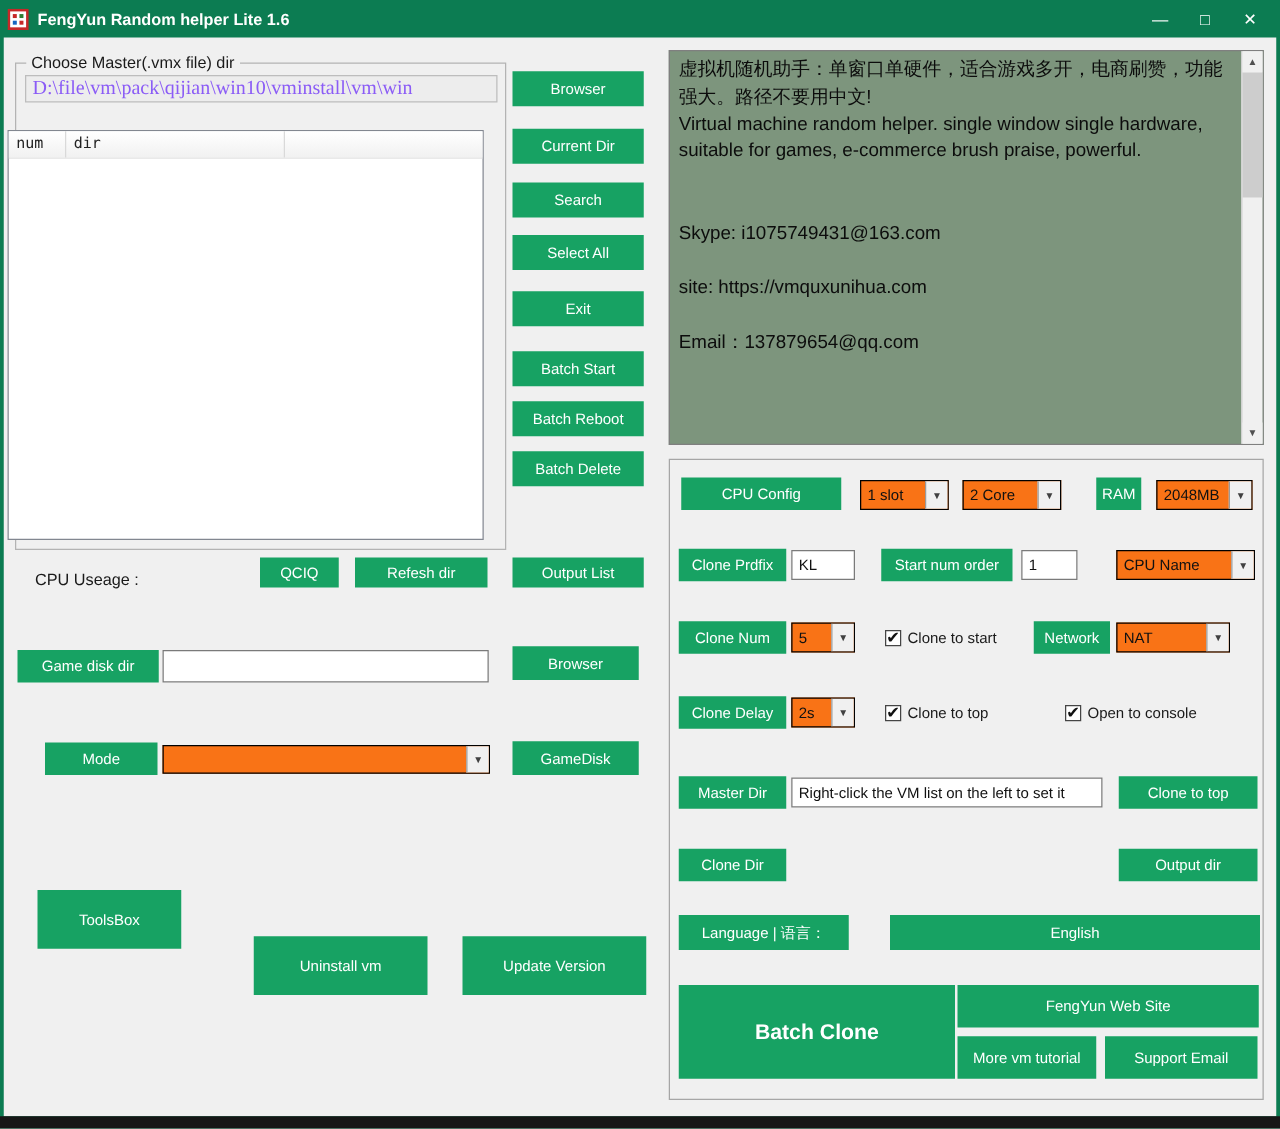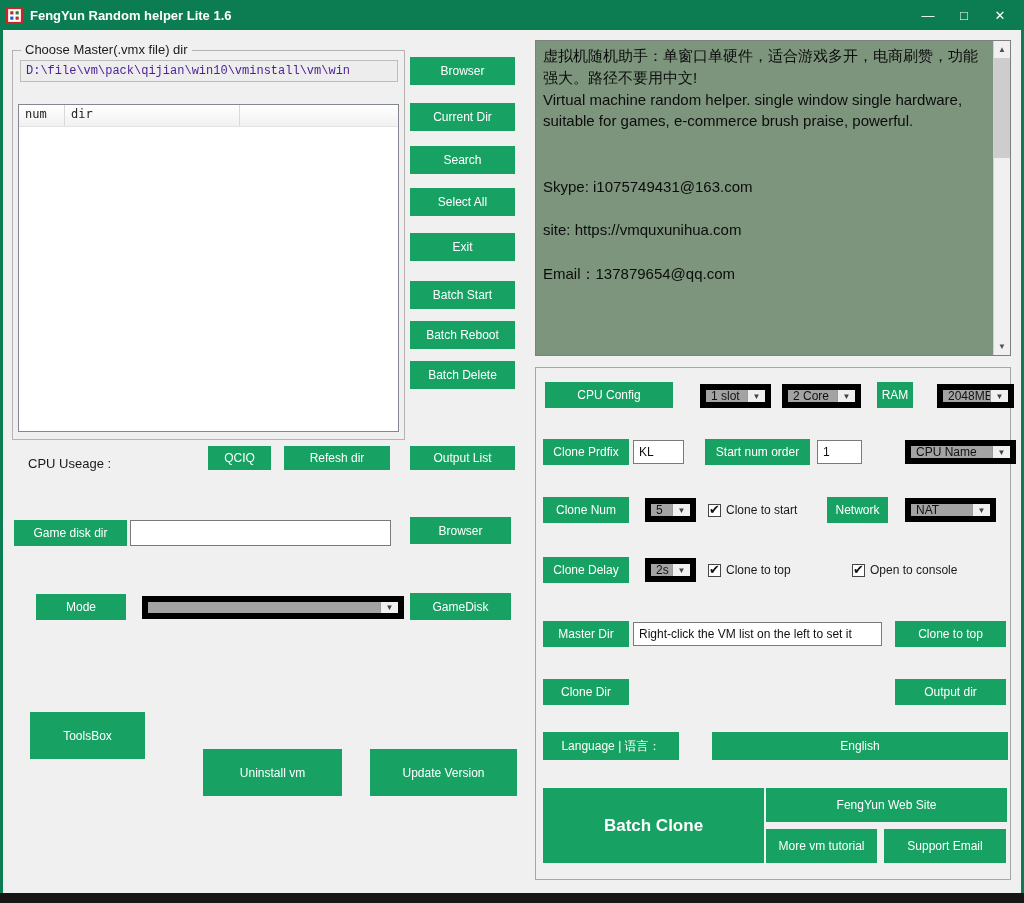--- a/index.html
+++ b/index.html
@@ -20,37 +20,37 @@
   .wc{width:36px;height:30px;color:#fff;display:flex;align-items:center;justify-content:center;font-size:13px;}
   
   .main{position:absolute;left:3px;top:30px;width:1018px;height:863px;background:var(--winbg);}
   .bottom-strip{position:absolute;left:0;top:893px;width:1024px;height:10px;background:#161616;}
   
   .btn{position:absolute;background:var(--green);color:#fff;font-size:12px;display:flex;
     align-items:center;justify-content:center;box-sizing:border-box;text-align:center;cursor:default;}
   .btn.big{font-size:17px;font-weight:bold;}
   .input{position:absolute;background:#fff;border:1px solid #7a7a7a;font-size:12px;color:#111;
     display:flex;align-items:center;padding:0 5px;box-sizing:border-box;overflow:hidden;white-space:nowrap;}
-  .combo{position:absolute;background:#a3a3a3;border:6px solid #000000;display:flex;box-sizing:border-box;margin-left:12px;}
+  .combo{position:absolute;background:#f97316;border:1px solid #000000;display:flex;box-sizing:border-box;}
   .combo-val{flex:1;font-size:12px;color:#111;display:flex;align-items:center;padding:0 5px;
     overflow:hidden;white-space:nowrap;}
   .combo-btn{width:17px;border-left:1px solid #9a9a9a;background:#f0f0f0;display:flex;
     align-items:center;justify-content:center;}
   .combo-btn::after{content:"▼";font-size:8px;color:#404040;}
   .check{position:absolute;display:flex;align-items:center;gap:5px;font-size:12px;color:#1a1a1a;}
   .checkbox{width:13px;height:13px;background:#fff;border:1px solid #454545;position:relative;box-sizing:border-box;}
   .checkbox.checked::after{content:"✔";position:absolute;left:0px;top:-3px;font-size:13px;color:#111;}
   .label{position:absolute;font-size:13px;color:#1a1a1a;}
   
   .groupbox{position:absolute;left:12px;top:50px;width:393px;height:390px;border:1px solid #b3b3b3;box-sizing:border-box;}
   .groupbox-label{position:absolute;left:8px;top:-9px;background:var(--winbg);padding:0 4px;font-size:13px;color:#1a1a1a;}
   .path-input{position:absolute;left:20px;top:60px;width:378px;height:22px;background:#ededed;
-    border:1px solid #bdbdbd;color:#4c1d95;font-family:Liberation Mono, monospace;font-size:12px;
+    border:1px solid #bdbdbd;color:#8b5cf6;font-family:Liberation Serif, serif;font-size:16px;
     display:flex;align-items:center;padding:0 5px;box-sizing:border-box;overflow:hidden;white-space:nowrap;}
-  .vm-table{position:absolute;left:18px;top:104px;width:381px;height:328px;background:#fff;
+  .vm-table{position:absolute;left:6px;top:104px;width:381px;height:328px;background:#fff;
     border:1px solid #828790;box-sizing:border-box;}
   .thead{display:flex;height:21px;background:linear-gradient(#ffffff,#f1f1f1);
     border-bottom:1px solid #e2e2e2;font-family:"DejaVu Sans Mono",monospace;font-size:12px;color:#222;}
   .th{padding:2px 6px;border-right:1px solid #d9d9d9;box-sizing:border-box;}
   .th-num{width:46px;}
   .th-dir{width:175px;}
   .th-fill{flex:1;border-right:none;}
   
   .statusbar{position:absolute;left:27px;top:840px;width:490px;height:22px;background:var(--green);
     color:#2020ff;font-size:13px;display:flex;align-items:center;justify-content:center;}

